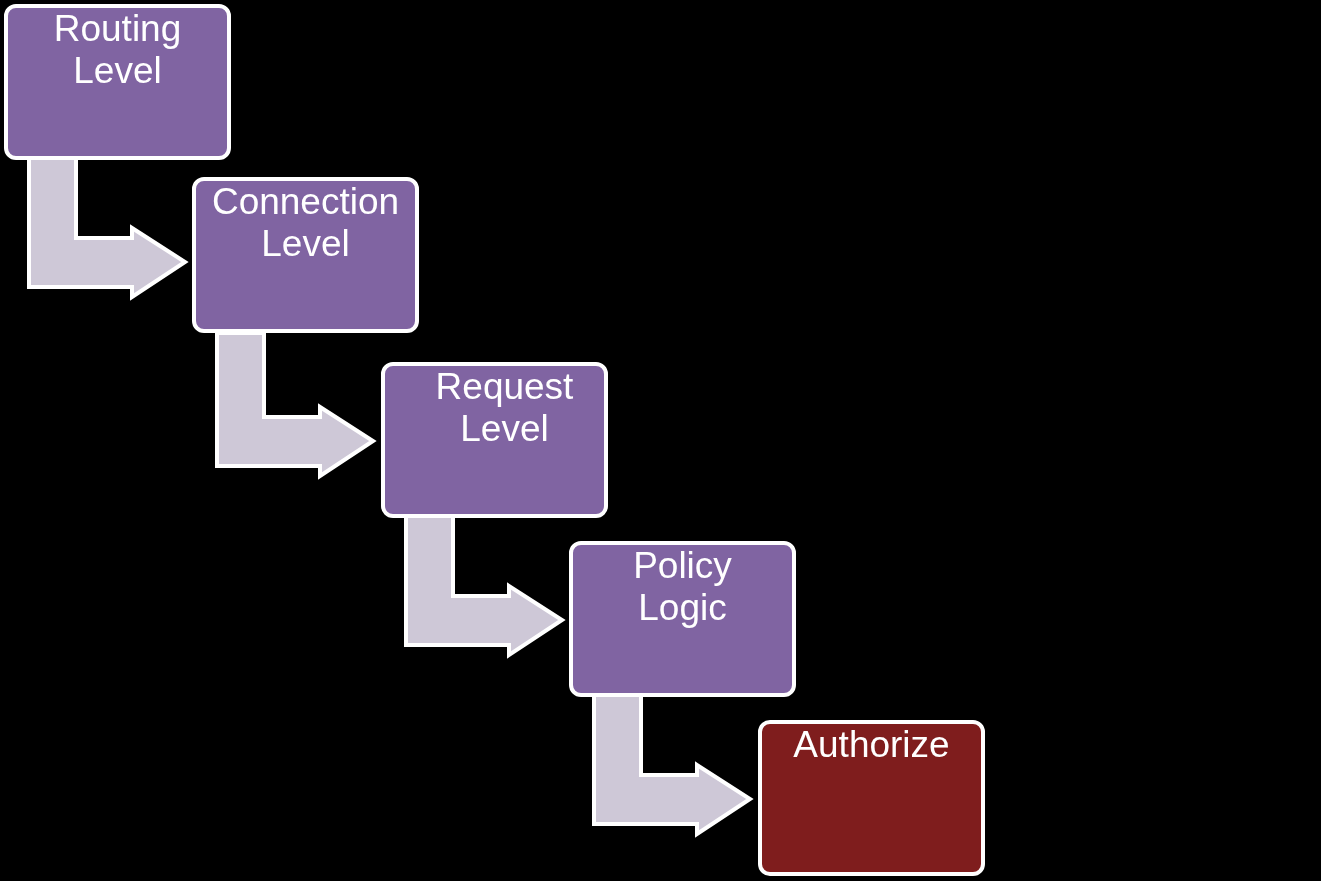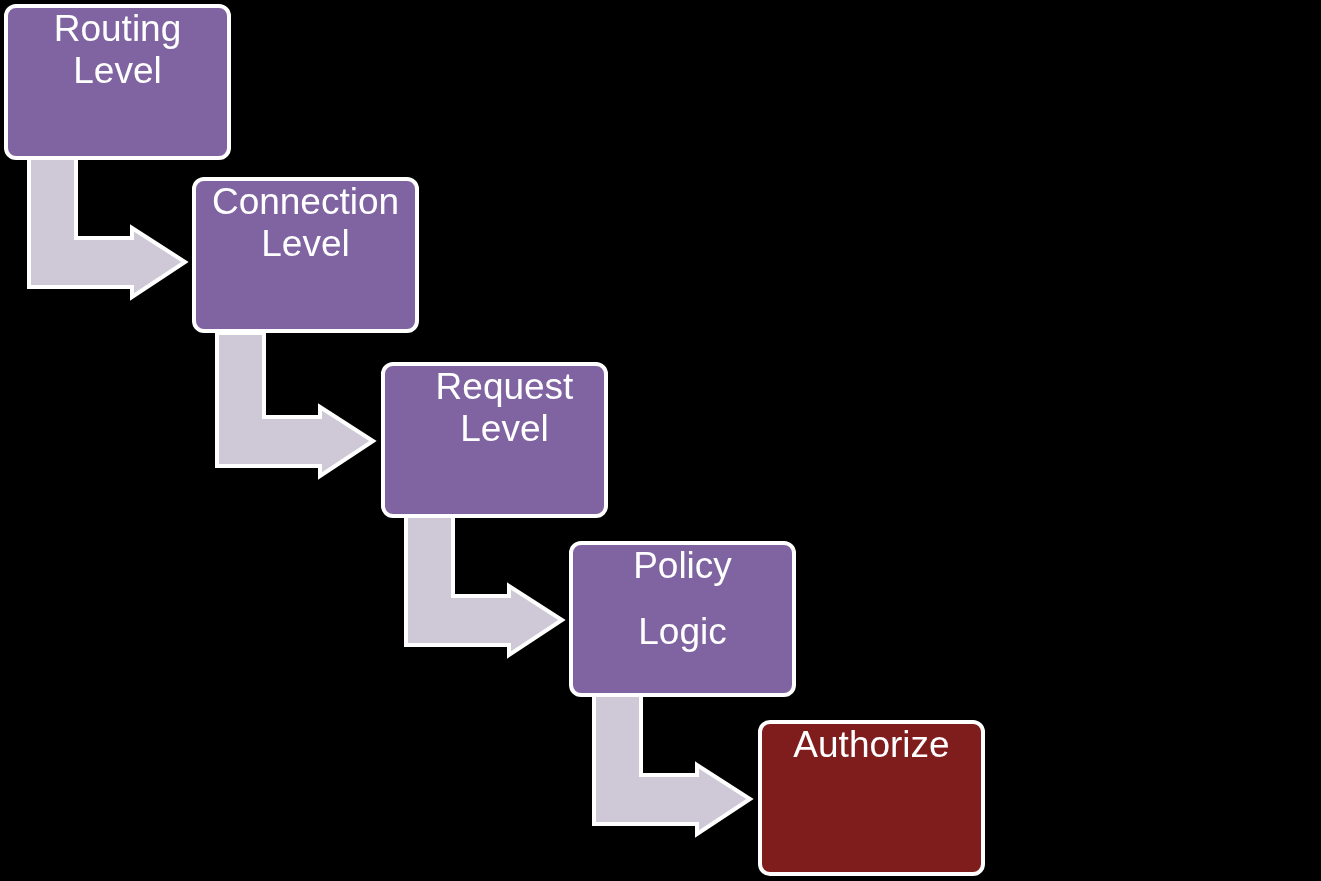--- a/index.html
+++ b/index.html
@@ -43,21 +43,21 @@
   }
   .arrow polygon {
     stroke: #FFFFFF;
     stroke-width: 4;
     stroke-linejoin: miter;
   }
   
   #node-0 { left: 4px;   top: 4px;   }
   #node-1 { left: 192px; top: 177px; }
   #node-2 { left: 381px; top: 362px; padding-left: 20px; }
-  #node-3 { left: 569px; top: 541px; gap: 24px; }
+  #node-3 { left: 569px; top: 541px; }
   #node-4 { left: 758px; top: 720px; }
   
   #arrow-0 { left: 25px;  top: 150px; }
   #arrow-1 { left: 213px; top: 329px; }
   #arrow-2 { left: 402px; top: 508px; }
   #arrow-3 { left: 590px; top: 687px; }
 </style>
 </head>
 <body>
 

